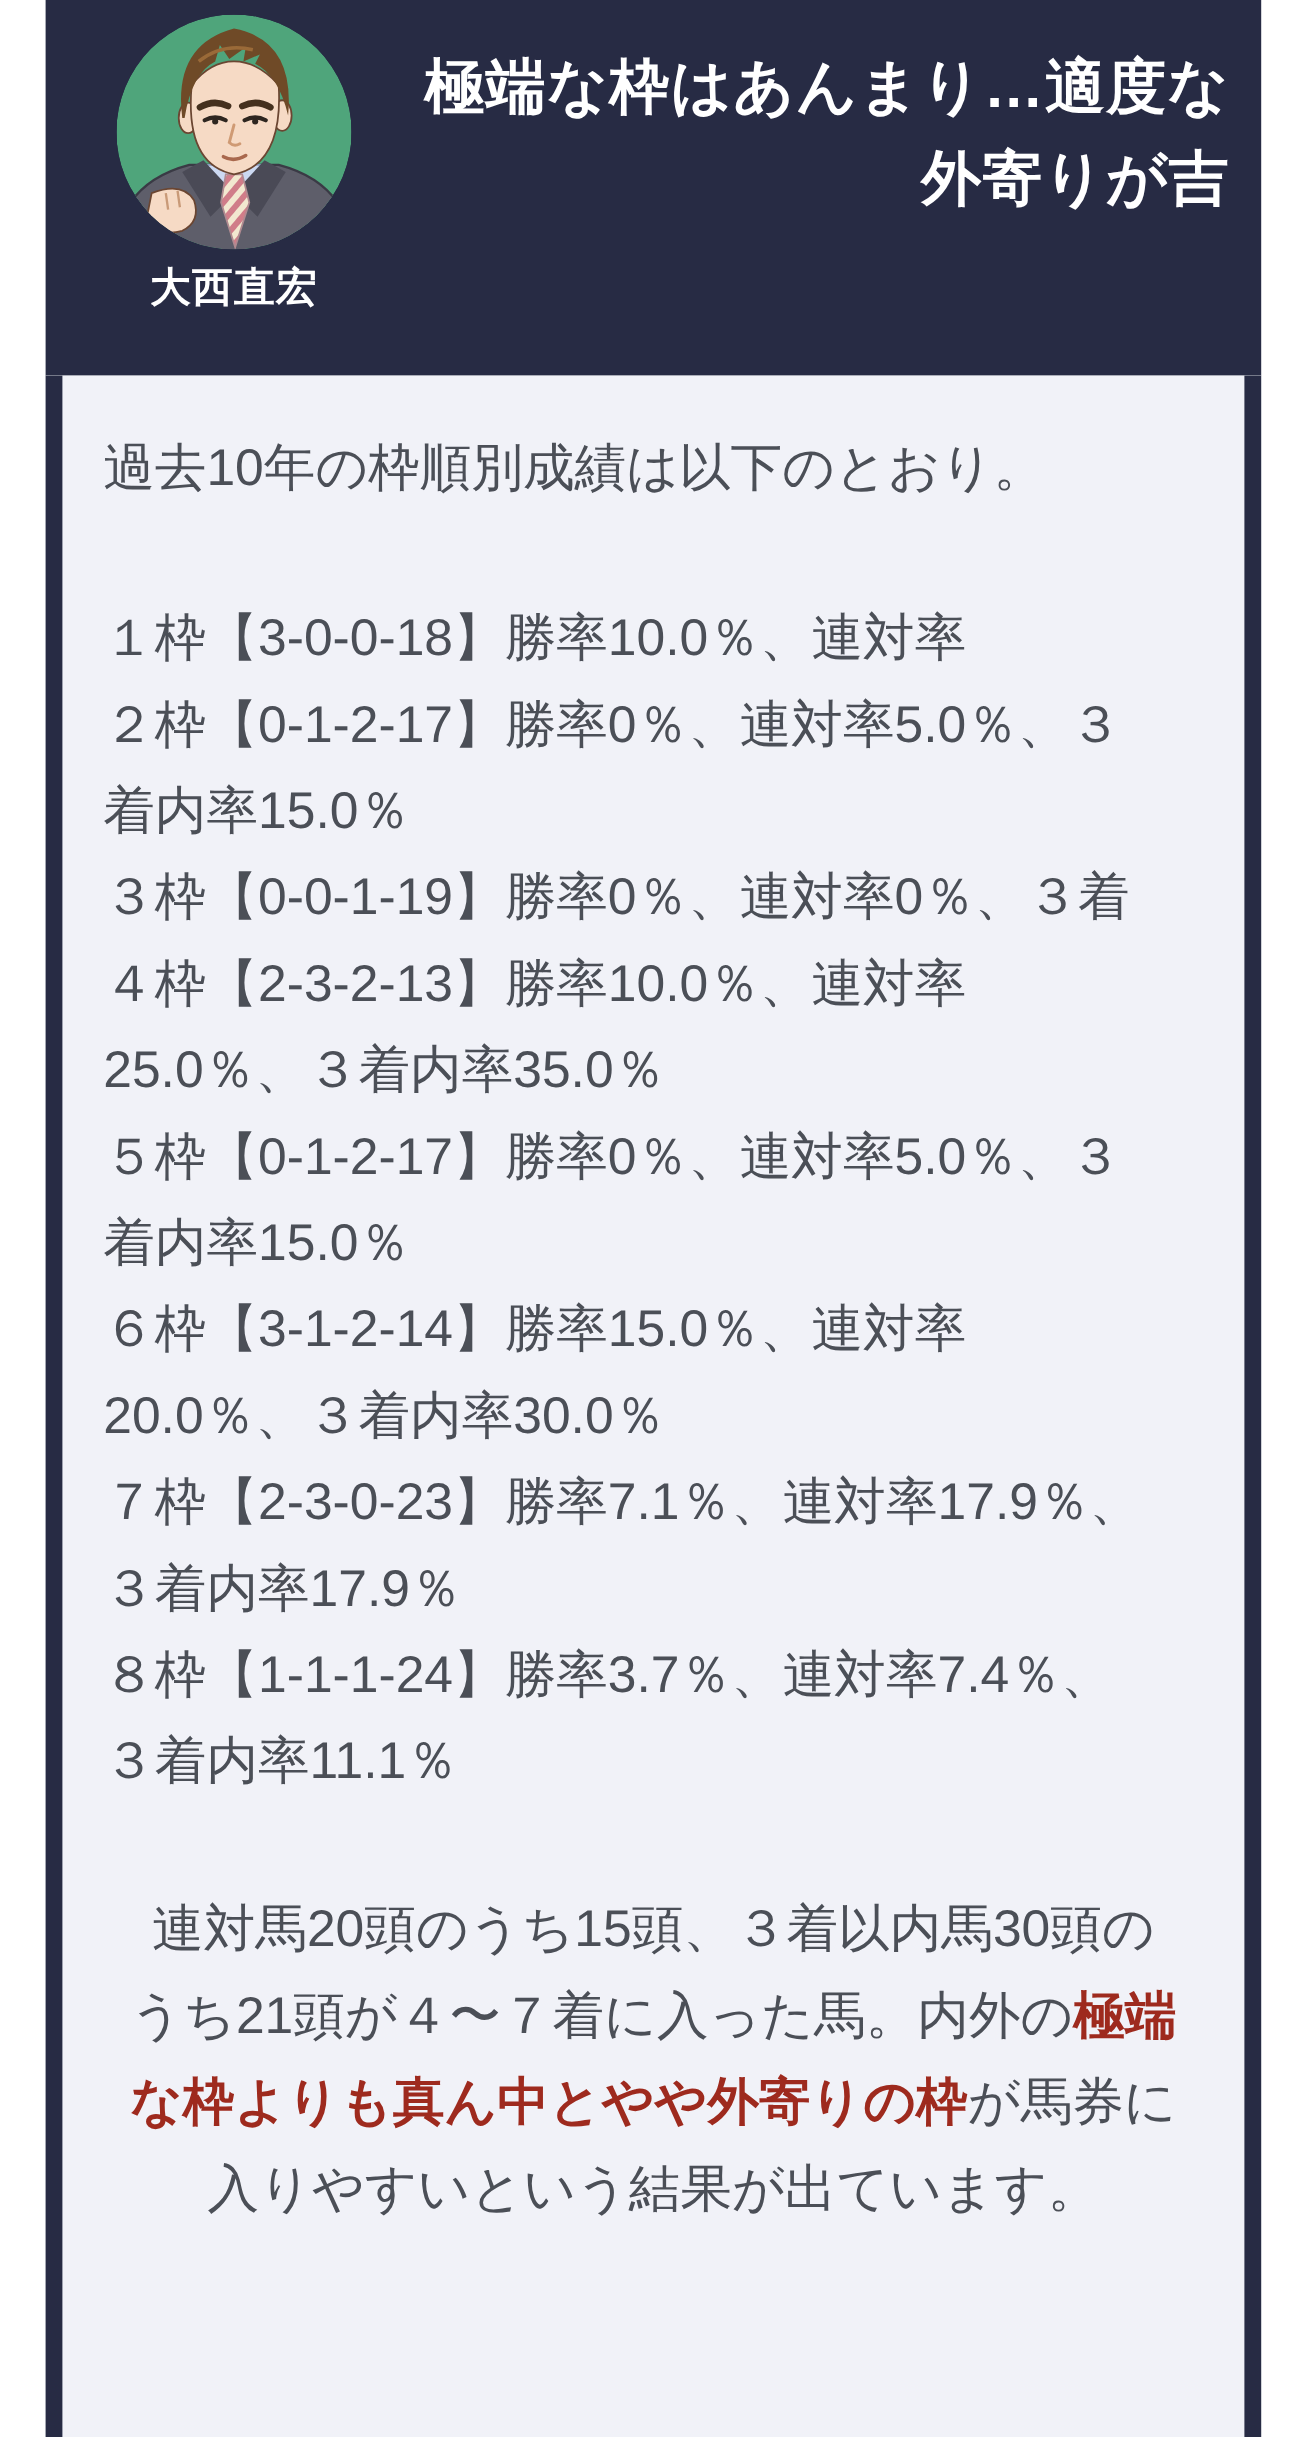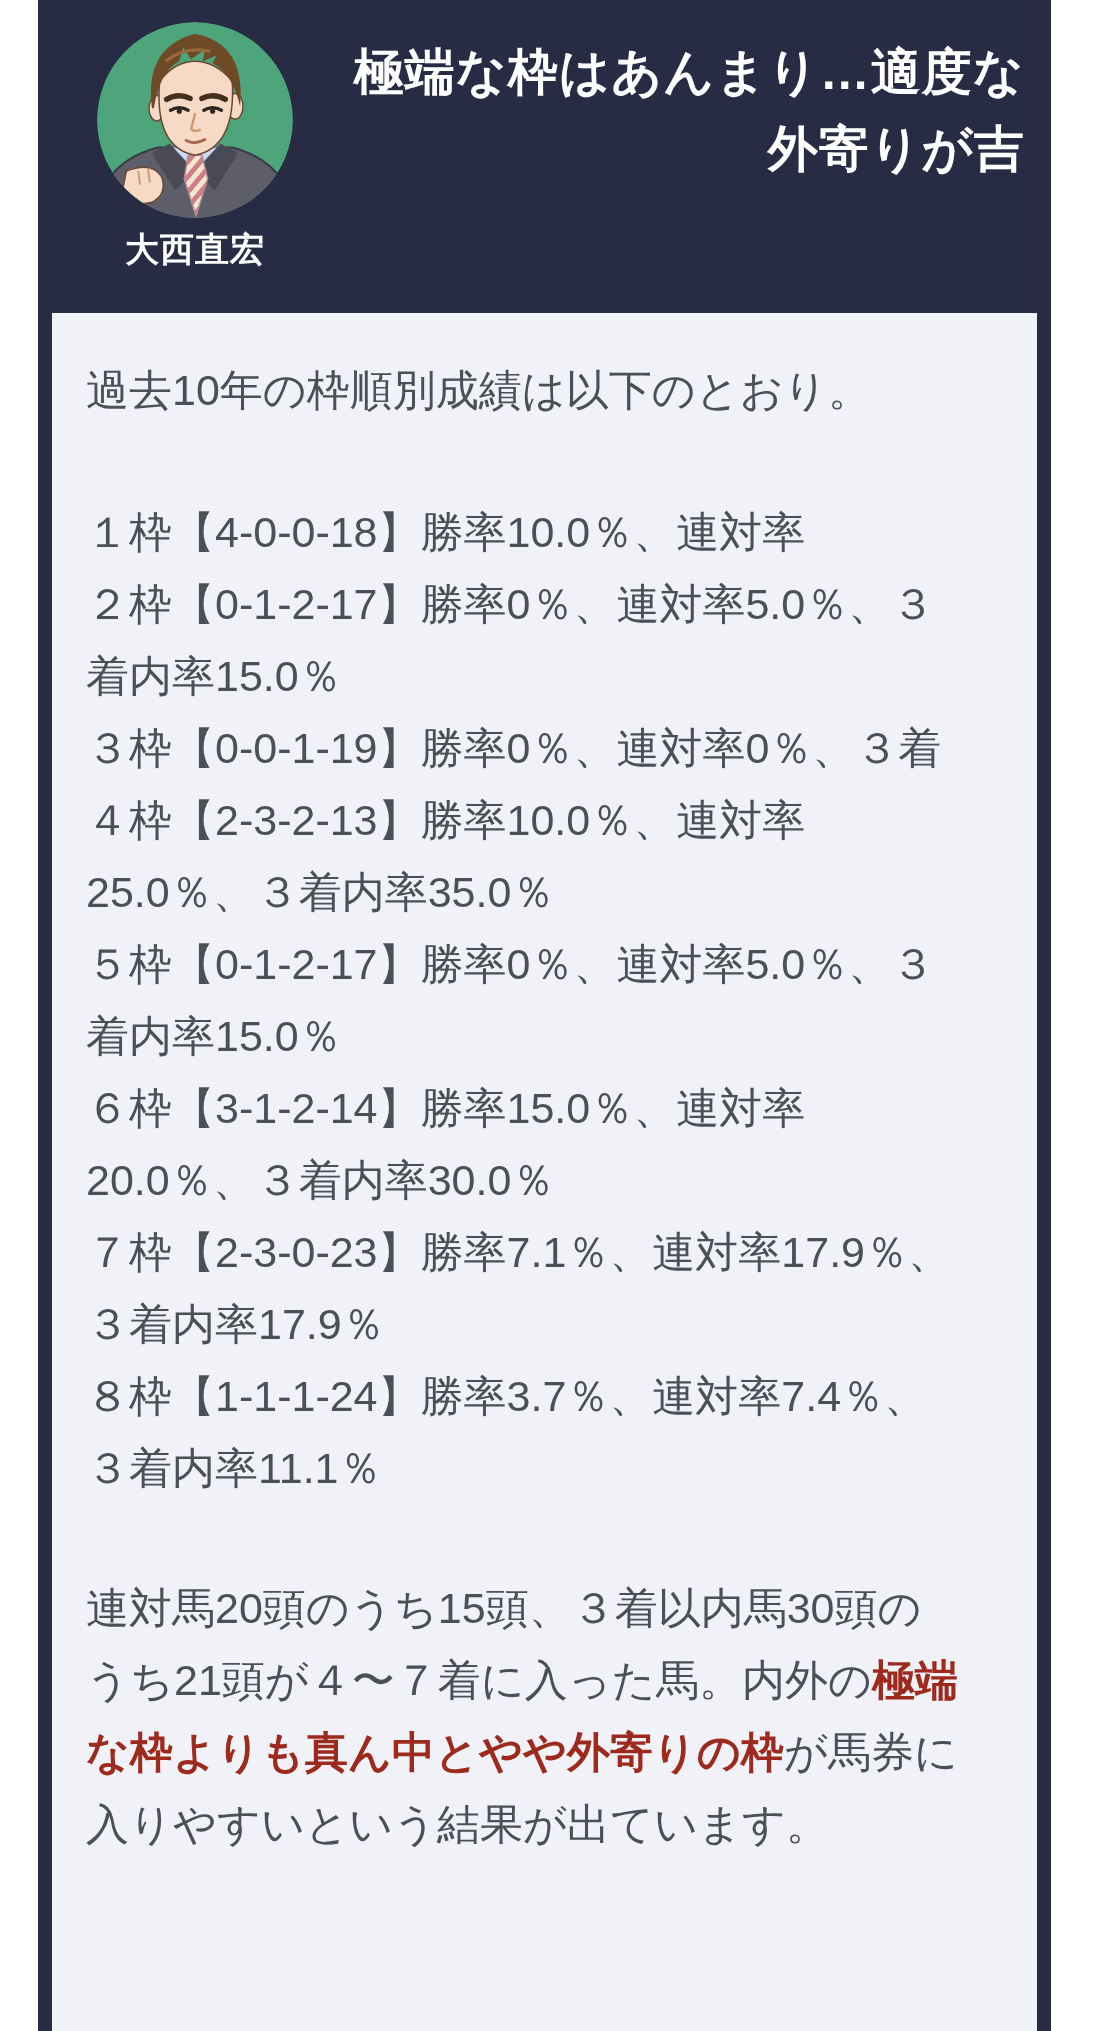--- a/index.html
+++ b/index.html
@@ -9,21 +9,21 @@
     font-family:"Liberation Sans","DejaVu Sans",sans-serif;
   }
   .card{
     position:absolute;left:38px;top:0;width:1013px;height:2031px;
   }
   .card-header{
     position:absolute;top:0;left:0;right:0;height:313px;
     background:var(--header-bg,#272b44);
   }
   .avatar-wrap{
-    position:absolute;left:59px;top:22px;width:196px;
+    position:absolute;left:59px;top:12px;width:196px;
   }
   .avatar{
     width:196px;height:196px;border-radius:50%;overflow:hidden;display:block;
   }
   .avatar svg{display:block;width:100%;height:100%;}
   .author-name{
     margin-top:9px;text-align:center;
     color:#ffffff;font-size:34px;font-weight:700;letter-spacing:1px;
     white-space:nowrap;
   }
@@ -38,21 +38,21 @@
     background:var(--content-bg,#f1f2f8);
     border-left:14px solid var(--header-bg,#272b44);
     border-right:14px solid var(--header-bg,#272b44);
     box-sizing:border-box;
     padding:41px 34px 0 34px;
     color:var(--text-color,#4b4f57);
     font-size:43px;line-height:72px;
   }
   .line{margin:0;white-space:nowrap;}
   .stats-list{margin-top:70px;}
-  .closing{margin-top:68px;}
+  .closing{margin-top:68px;text-align:center;}
   .em{color:var(--em-color,#9e2a1e);font-weight:700;}
 </style>
 </head>
 <body style="--page-bg: #ffffff; --header-bg: #272b44; --content-bg: #f1f2f8; --text-color: #4b4f57; --em-color: #9e2a1e;">
 
 <div class="card">
 
   <div class="card-header">
     <div class="avatar-wrap">
       <span class="avatar">
@@ -106,21 +106,21 @@
         </svg>
       </span>
       <div class="author-name">大西直宏</div>
     </div>
     <h1 class="card-title"><span>極端な枠はあんまり…適度な</span><br><span>外寄りが吉</span></h1>
   </div>
 
   <div class="card-body">
     <p class="line">過去10年の枠順別成績は以下のとおり。</p>
     <div class="stats-list" id="stats">
-        <p class="line">１枠【4-0-0-18】勝率10.0％、連対率</p>
+        <p class="line">１枠【3-0-0-18】勝率10.0％、連対率</p>
         <p class="line">２枠【0-1-2-17】勝率0％、連対率5.0％、３</p>
         <p class="line">着内率15.0％</p>
         <p class="line">３枠【0-0-1-19】勝率0％、連対率0％、３着</p>
         <p class="line">４枠【2-3-2-13】勝率10.0％、連対率</p>
         <p class="line">25.0％、３着内率35.0％</p>
         <p class="line">５枠【0-1-2-17】勝率0％、連対率5.0％、３</p>
         <p class="line">着内率15.0％</p>
         <p class="line">６枠【3-1-2-14】勝率15.0％、連対率</p>
         <p class="line">20.0％、３着内率30.0％</p>
         <p class="line">７枠【2-3-0-23】勝率7.1％、連対率17.9％、</p>

